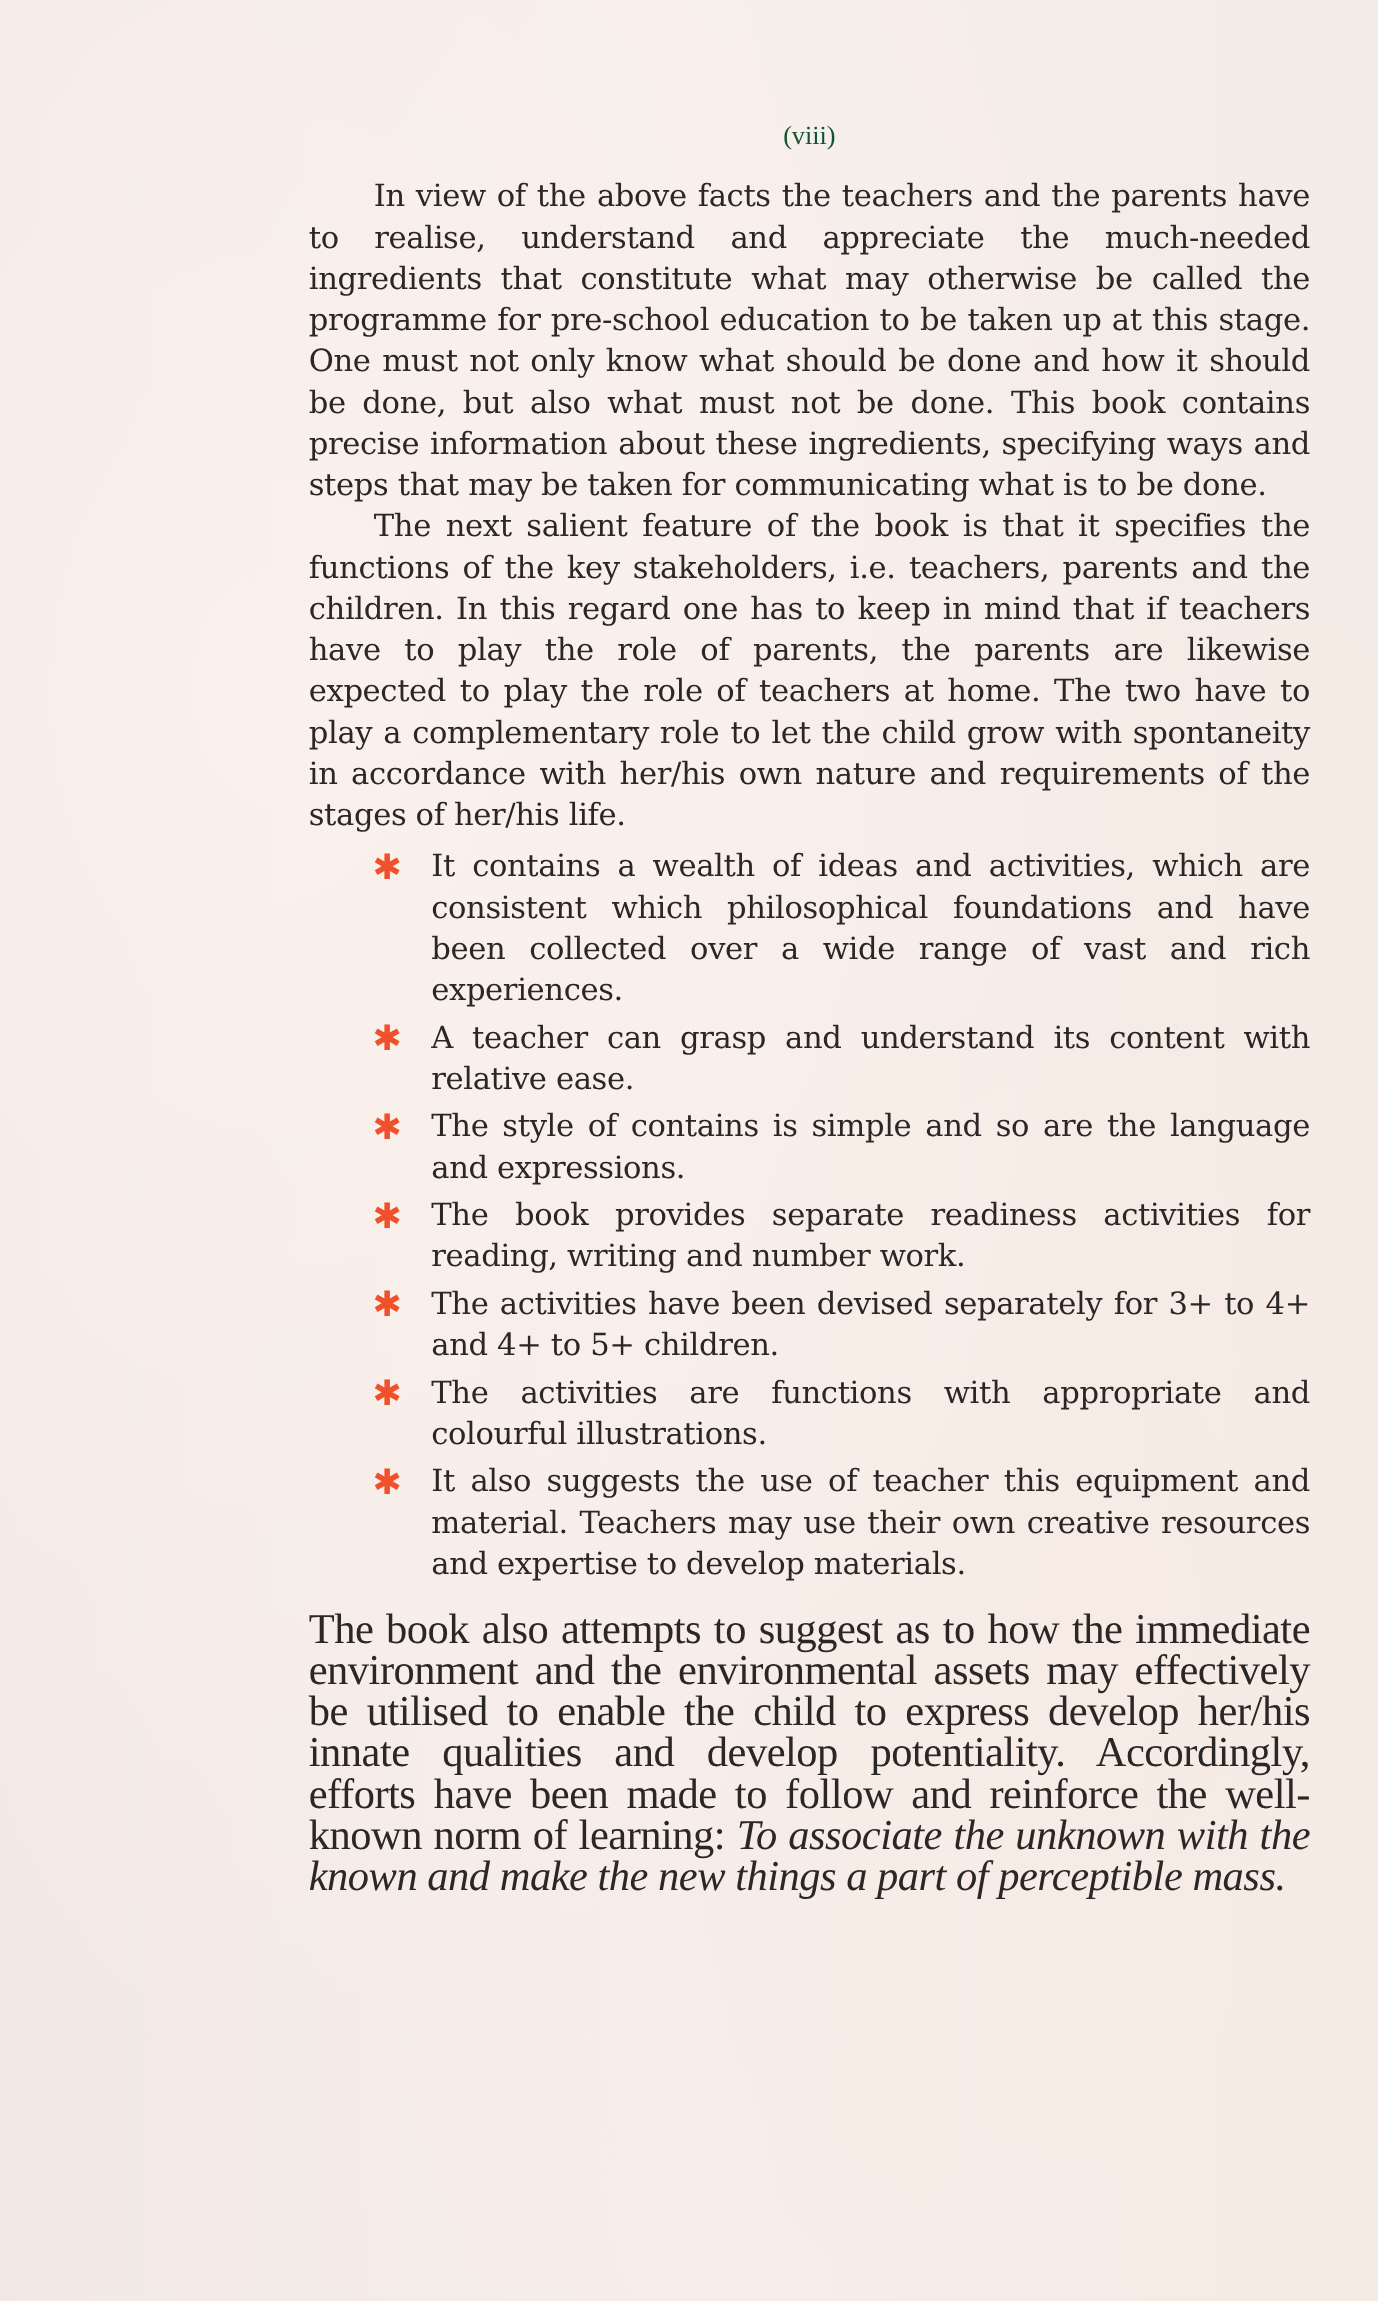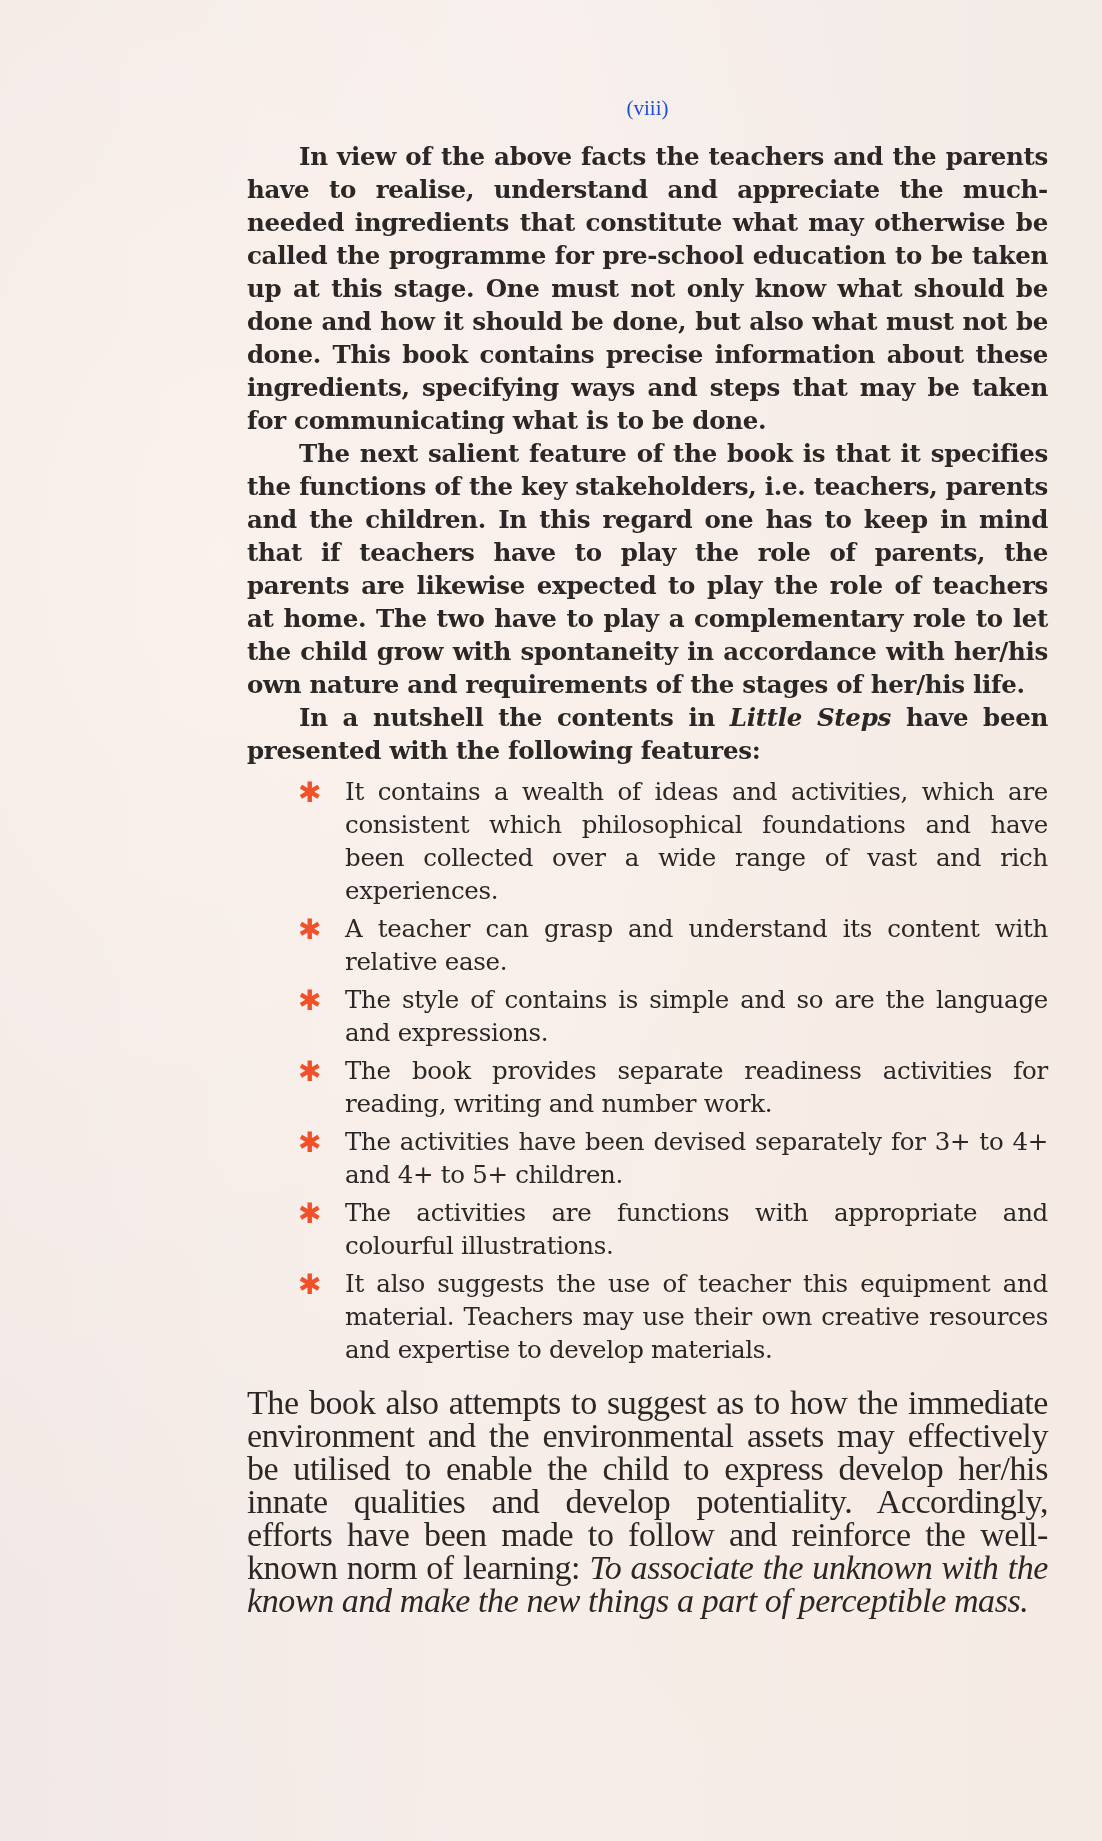--- a/index.html
+++ b/index.html
@@ -26,38 +26,37 @@
     width: 801px;
   }
   .page-number {
     position: absolute;
     top: 96px;
     left: 0;
     width: 801px;
     text-align: center;
     font-family: "Liberation Serif", "DejaVu Serif", serif;
     font-size: 21px;
-    color: #1d4ed8;
+    color: #14532d;
   }
   .body-text {
     position: absolute;
     top: 140px;
     left: 0;
     width: 801px;
     font-size: 24.5px;
     line-height: 33px;
     letter-spacing: -0.3px;
   }
   .body-text p {
     margin: 0;
     text-align: justify;
   }
   .indent {
     text-indent: 52px;
-    font-weight: bold;
   }
   .italic {
     font-style: italic;
   }
   ul.features {
     list-style: none;
     margin: 8px 0 0 0;
     padding: 0 0 0 98px;
   }
   ul.features li {
@@ -85,23 +84,20 @@
 </style>
 </head>
 <body>
 
 <div class="page">
   <div class="page-number">(viii)</div>
 
   <div class="body-text">
     <p class="indent">In view of the above facts the teachers and the parents have to realise, understand and appreciate the much-needed ingredients that constitute what may otherwise be called the programme for pre-school education to be taken up at this stage. One must not only know what should be done and how it should be done, but also what must not be done. This book contains precise information about these ingredients, specifying ways and steps that may be taken for communicating what is to be done.</p>
     <p class="indent">The next salient feature of the book is that it specifies the functions of the key stakeholders, i.e. teachers, parents and the children. In this regard one has to keep in mind that if teachers have to play the role of parents, the parents are likewise expected to play the role of teachers at home. The two have to play a complementary role to let the child grow with spontaneity in accordance with her/his own nature and requirements of the stages of her/his life.</p>
-    <p class="indent">
-      <span>In a nutshell the contents in </span><span class="italic">Little Steps</span><span> have been presented with the following features:</span>
-    </p>
 
     <ul class="features">
       <li>
         <span class="bullet-icon" style="color: rgb(240, 80, 42);">✱</span>
         <span>It contains a wealth of ideas and activities, which are consistent which philosophical foundations and have been collected over a wide range of vast and rich experiences.</span>
       </li>
       <li>
         <span class="bullet-icon" style="color: rgb(240, 80, 42);">✱</span>
         <span>A teacher can grasp and understand its content with relative ease.</span>
       </li>

